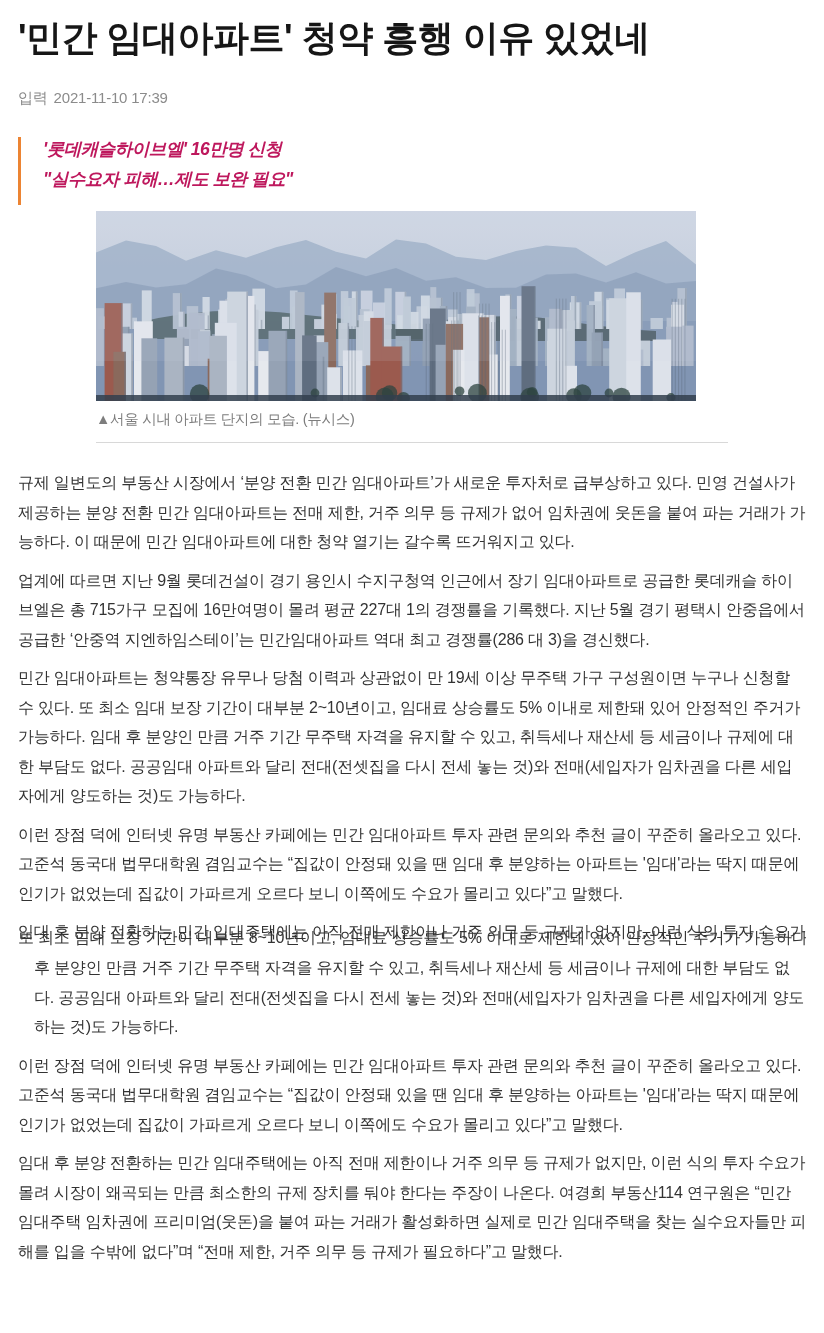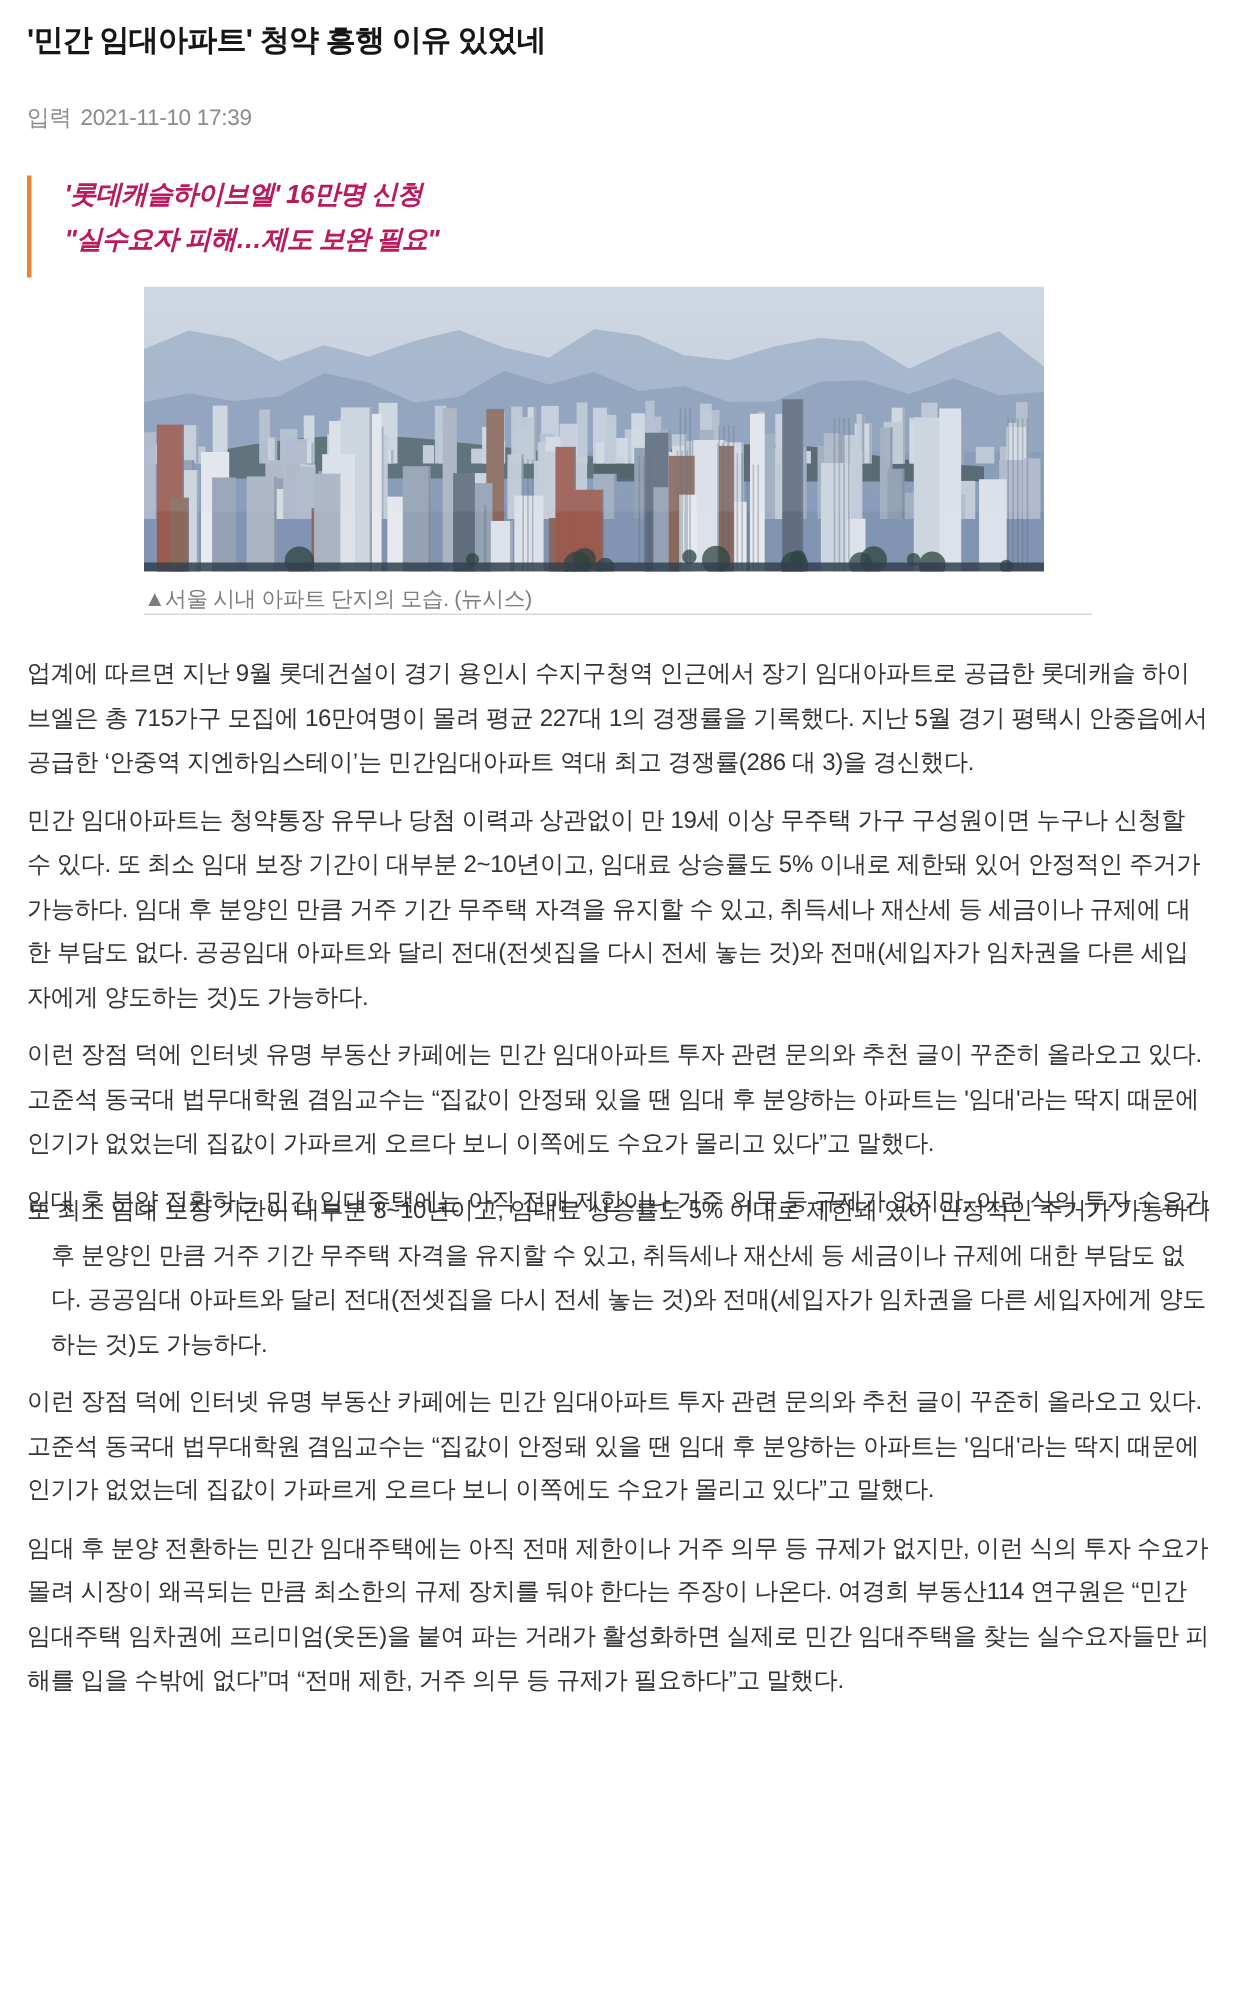--- a/index.html
+++ b/index.html
@@ -7,21 +7,21 @@
   body {
     width: 824px;
     min-height: 1333px;
     font-family: "Liberation Sans", "DejaVu Sans", sans-serif;
     color: #333;
   }
   .container { padding: 0 18px; }
 
   .article-title {
     margin-top: 15px;
-    font-size: 20px;
+    font-size: 36px;
     line-height: 1.25;
     font-weight: 700;
     color: #161616;
     letter-spacing: -0.5px;
   }
   .meta-row {
     margin-top: 29px;
     font-size: 15px;
     color: #8b8b8b;
     letter-spacing: -0.2px;
@@ -45,20 +45,21 @@
     font-weight: 700;
     color: #be185d;
     letter-spacing: -0.5px;
     font-style: italic;
   }
 
   .figure {
     width: 632px;
     margin: 16px auto 0;
     border-bottom: 1px solid #d8d8d8;
+    padding-bottom: 13px;
   }
   .photo-frame { width: 600px; height: 190px; overflow: hidden; display: block; }
   .photo-caption {
     margin-top: 9px;
     font-size: 14.5px;
     color: #7d7d7d;
     letter-spacing: -0.3px;
   }
 
   .article-body {
@@ -400,20 +401,21 @@
         <circle cx="307.5" cy="187.3" r="6.4" fill="#2e4440" opacity="0.75"></circle>
         <circle cx="574.9" cy="186.6" r="4.5" fill="#2e4440" opacity="0.75"></circle>
         <circle cx="525.5" cy="185.7" r="9.0" fill="#2e4440" opacity="0.75"></circle>
         <rect x="0" y="184" width="600" height="6" fill="#33404e" opacity="0.85"></rect>
         <rect x="0" y="0" width="600" height="150" fill="#cfd8e4" opacity="0.12"></rect>
       </svg>
     <figcaption class="photo-caption">▲서울 시내 아파트 단지의 모습. (뉴시스)</figcaption>
   </figure>
 
   <div class="article-body">
+    <p>규제 일변도의 부동산 시장에서 ‘분양 전환 민간 임대아파트’가 새로운 투자처로 급부상하고 있다. 민영 건설사가 제공하는 분양 전환 민간 임대아파트는 전매 제한, 거주 의무 등 규제가 없어 임차권에 웃돈을 붙여 파는 거래가 가능하다. 이 때문에 민간 임대아파트에 대한 청약 열기는 갈수록 뜨거워지고 있다.</p>
     <p>업계에 따르면 지난 9월 롯데건설이 경기 용인시 수지구청역 인근에서 장기 임대아파트로 공급한 롯데캐슬 하이브엘은 총 715가구 모집에 16만여명이 몰려 평균 227대 1의 경쟁률을 기록했다. 지난 5월 경기 평택시 안중읍에서 공급한 ‘안중역 지엔하임스테이’는 민간임대아파트 역대 최고 경쟁률(286 대 3)을 경신했다.</p>
     <p>민간 임대아파트는 청약통장 유무나 당첨 이력과 상관없이 만 19세 이상 무주택 가구 구성원이면 누구나 신청할 수 있다. 또 최소 임대 보장 기간이 대부분 2~10년이고, 임대료 상승률도 5% 이내로 제한돼 있어 안정적인 주거가 가능하다. 임대 후 분양인 만큼 거주 기간 무주택 자격을 유지할 수 있고, 취득세나 재산세 등 세금이나 규제에 대한 부담도 없다. 공공임대 아파트와 달리 전대(전셋집을 다시 전세 놓는 것)와 전매(세입자가 임차권을 다른 세입자에게 양도하는 것)도 가능하다.</p>
     <p>이런 장점 덕에 인터넷 유명 부동산 카페에는 민간 임대아파트 투자 관련 문의와 추천 글이 꾸준히 올라오고 있다. 고준석 동국대 법무대학원 겸임교수는 “집값이 안정돼 있을 땐 임대 후 분양하는 아파트는 '임대'라는 딱지 때문에 인기가 없었는데 집값이 가파르게 오르다 보니 이쪽에도 수요가 몰리고 있다”고 말했다.</p>
 
     <div class="glitch-block">
       <div class="glitch-overlap">
         <div class="g-line g-top">임대 후 분양 전환하는 민간 임대주택에는 아직 전매 제한이나 거주 의무 등 규제가 없지만, 이런 식의 투자 수요가 몰려 시</div>
         <div class="g-line g-bottom">또 최소 임대 보장 기간이 대부분 8~10년이고, 임대료 상승률도 5% 이내로 제한돼 있어 안정적인 주거가 가능하다. 임대</div>
       </div>
       <div class="glitch-continuation">후 분양인 만큼 거주 기간 무주택 자격을 유지할 수 있고, 취득세나 재산세 등 세금이나 규제에 대한 부담도 없다. 공공임대 아파트와 달리 전대(전셋집을 다시 전세 놓는 것)와 전매(세입자가 임차권을 다른 세입자에게 양도하는 것)도 가능하다.</div>

